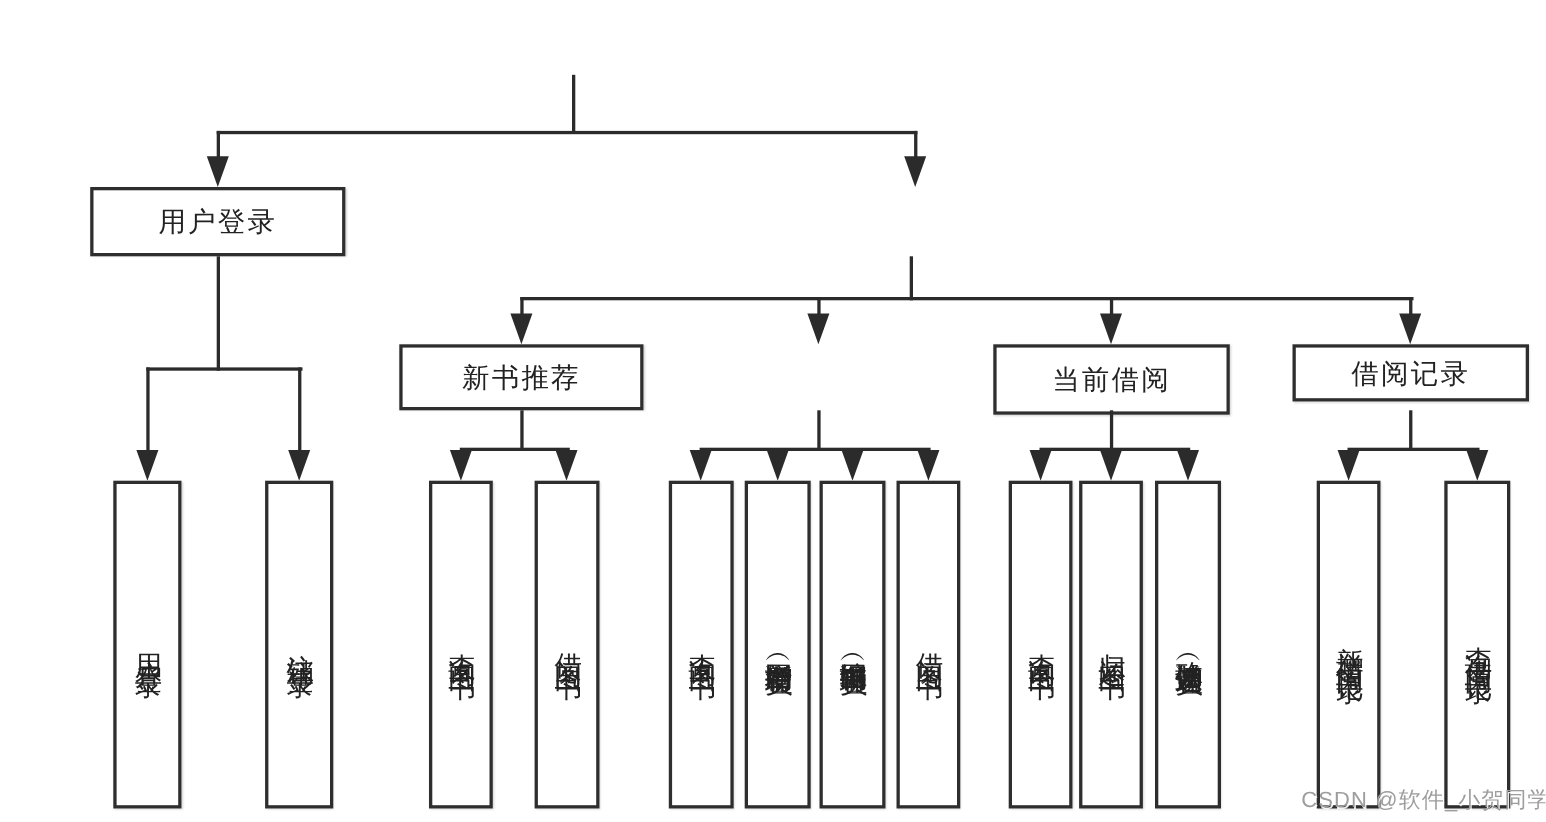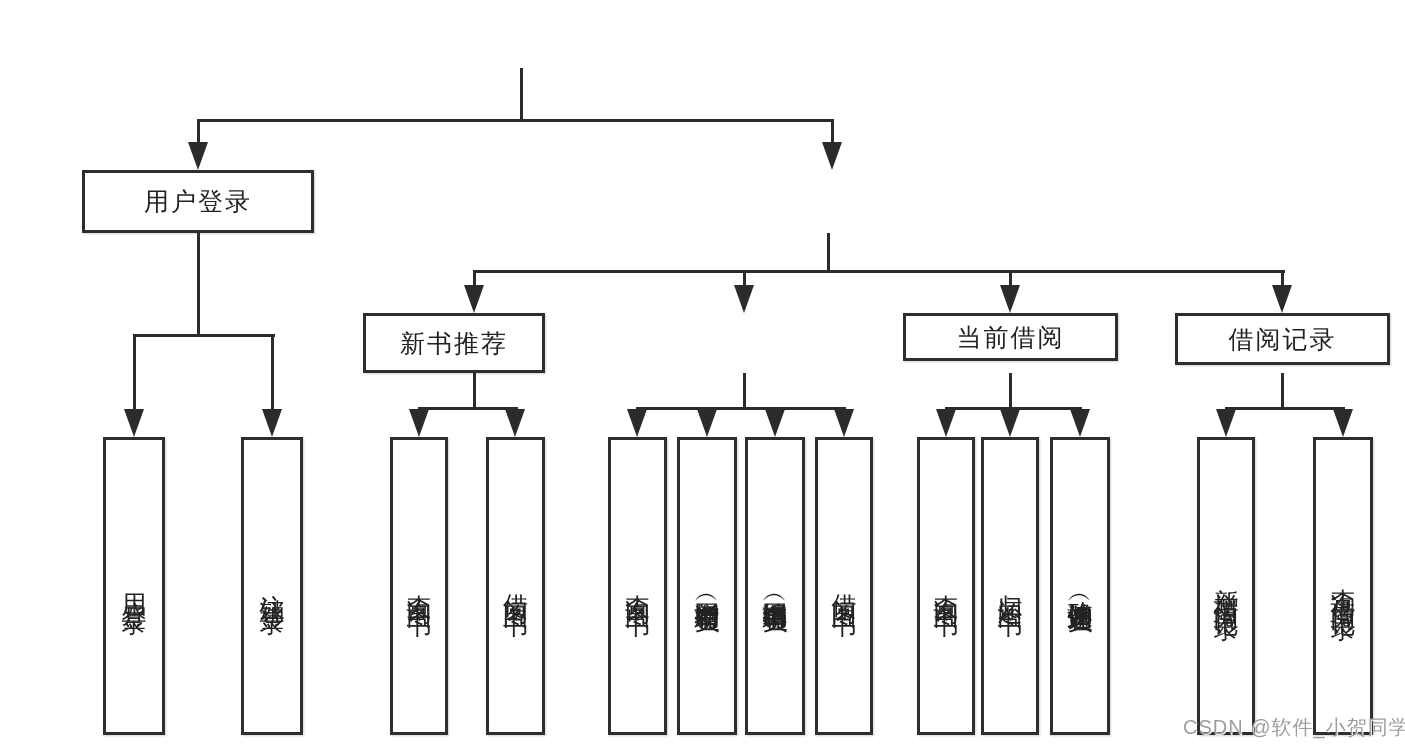--- a/index.html
+++ b/index.html
@@ -70,24 +70,24 @@
   <div class="hline" style="left:473px;top:270px;width:812px;"></div>
   <div class="vline" style="left:473px;top:270px;height:22px;"></div>
   <div class="arrow" style="left:464px;top:285px;"></div>
   <div class="vline" style="left:743px;top:270px;height:22px;"></div>
   <div class="arrow" style="left:734px;top:285px;"></div>
   <div class="vline" style="left:1009px;top:270px;height:22px;"></div>
   <div class="arrow" style="left:1000px;top:285px;"></div>
   <div class="vline" style="left:1281px;top:270px;height:22px;"></div>
   <div class="arrow" style="left:1272px;top:285px;"></div>
 
-  <div class="box" style="left:363px;top:313px;width:182px;height:60px;text-align:center;">
+  <div class="box" style="left:363px;top:313px;width:222px;height:60px;text-align:center;">
     <span>新书推荐</span>
   </div>
-  <div class="box" style="left:903px;top:313px;width:215px;height:48px;font-family:Liberation Mono, monospace;">
+  <div class="box" style="left:903px;top:313px;width:215px;height:64px;font-family:Liberation Mono, monospace;">
     <span>当前借阅</span>
   </div>
   <div class="box" style="left:1175px;top:313px;width:215px;height:52px;">
     <span>借阅记录</span>
   </div>
 
   <div class="vline" style="left:473px;top:373px;height:37px;"></div>
   <div class="hline" style="left:418px;top:407px;width:100px;"></div>
   <div class="arrow" style="left:409px;top:409px;"></div>
   <div class="arrow" style="left:505px;top:409px;"></div>

